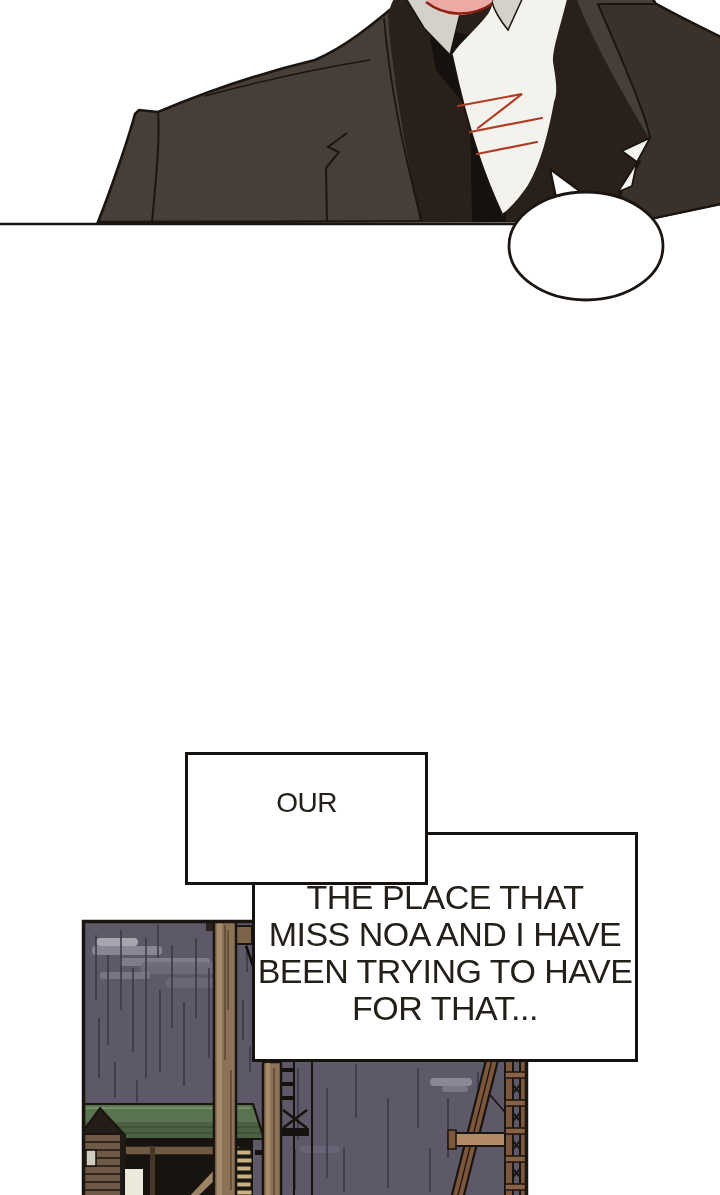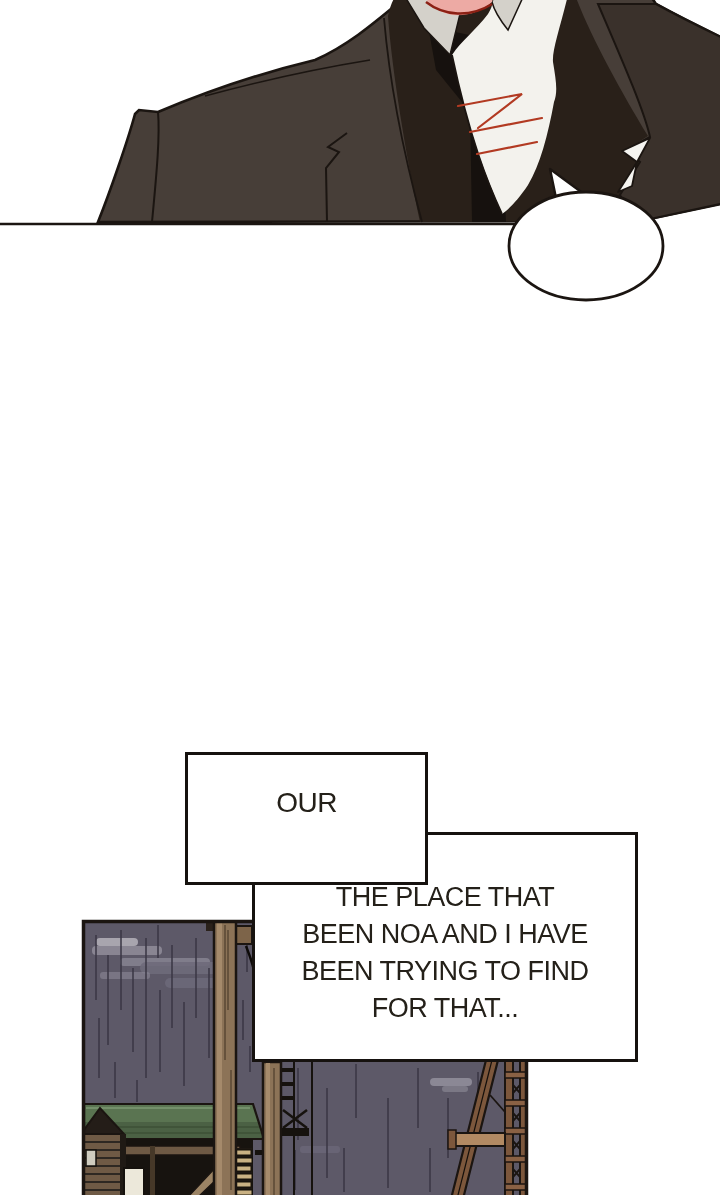--- a/index.html
+++ b/index.html
@@ -12,21 +12,21 @@
     left:512px;top:232px;width:150px;height:28px;line-height:28px;
     text-align:center;font-family:"DejaVu Sans",sans-serif;font-style:italic;
     font-size:22px;color:var(--text_ink);letter-spacing:.5px;z-index:5;}
   
   .nbox{background:#ffffff;border:3px solid var(--panel_border);box-sizing:border-box;
         text-align:center;color:var(--text_ink);}
   .nbox .ln{white-space:nowrap;}
   .nbox-a{left:185px;top:752px;width:243px;height:133px;z-index:4;
           padding-top:30px;font-size:28px;line-height:35px;letter-spacing:-0.5px;}
   .nbox-b{left:252px;top:832px;width:386px;height:230px;z-index:3;
-          padding-top:44px;font-size:27px;line-height:37px;letter-spacing:-0.5px;}
+          padding-top:44px;font-size:34px;line-height:37px;letter-spacing:-0.5px;}
   .scene-top{left:0;top:0;z-index:2;}
   .scene-rain{left:78px;top:915px;z-index:1;}
   
   .ink{stroke:var(--ink);fill:none;}
   .suit{fill:var(--suit);}
   .suit-shadow{fill:var(--suit_shadow);}
   .suit-lapel{fill:var(--suit_lapel);}
   .skin{fill:var(--skin);}
   .collar{fill:var(--collar);}
   .shirt{fill:var(--shirt);}
@@ -245,21 +245,21 @@
         <rect x="453" y="1133" width="52" height="13" fill="var(--tower_beam)" stroke="var(--ink)" stroke-width="2"></rect>
         <rect x="448" y="1130" width="8" height="19" fill="var(--tower_rust)" stroke="var(--ink)" stroke-width="1.5"></rect>
       </g>
     </g>
 
     <rect x="83.5" y="921.5" width="443" height="320" fill="none" stroke="var(--ink)" stroke-width="3.5"></rect>
   </svg>
 
   <div class="abs nbox nbox-b">
     <div class="ln">THE PLACE THAT</div>
-    <div class="ln">BEEN NOA AND I HAVE</div>
-    <div class="ln">BEEN TRYING TO FIND</div>
+    <div class="ln">MISS NOA AND I HAVE</div>
+    <div class="ln">BEEN TRYING TO HAVE</div>
     <div class="ln">FOR THAT...</div>
   </div>
   <div class="abs nbox nbox-a">
     <div class="ln">OUR</div>
   </div>
 
 </div>
 
 </body></html>

